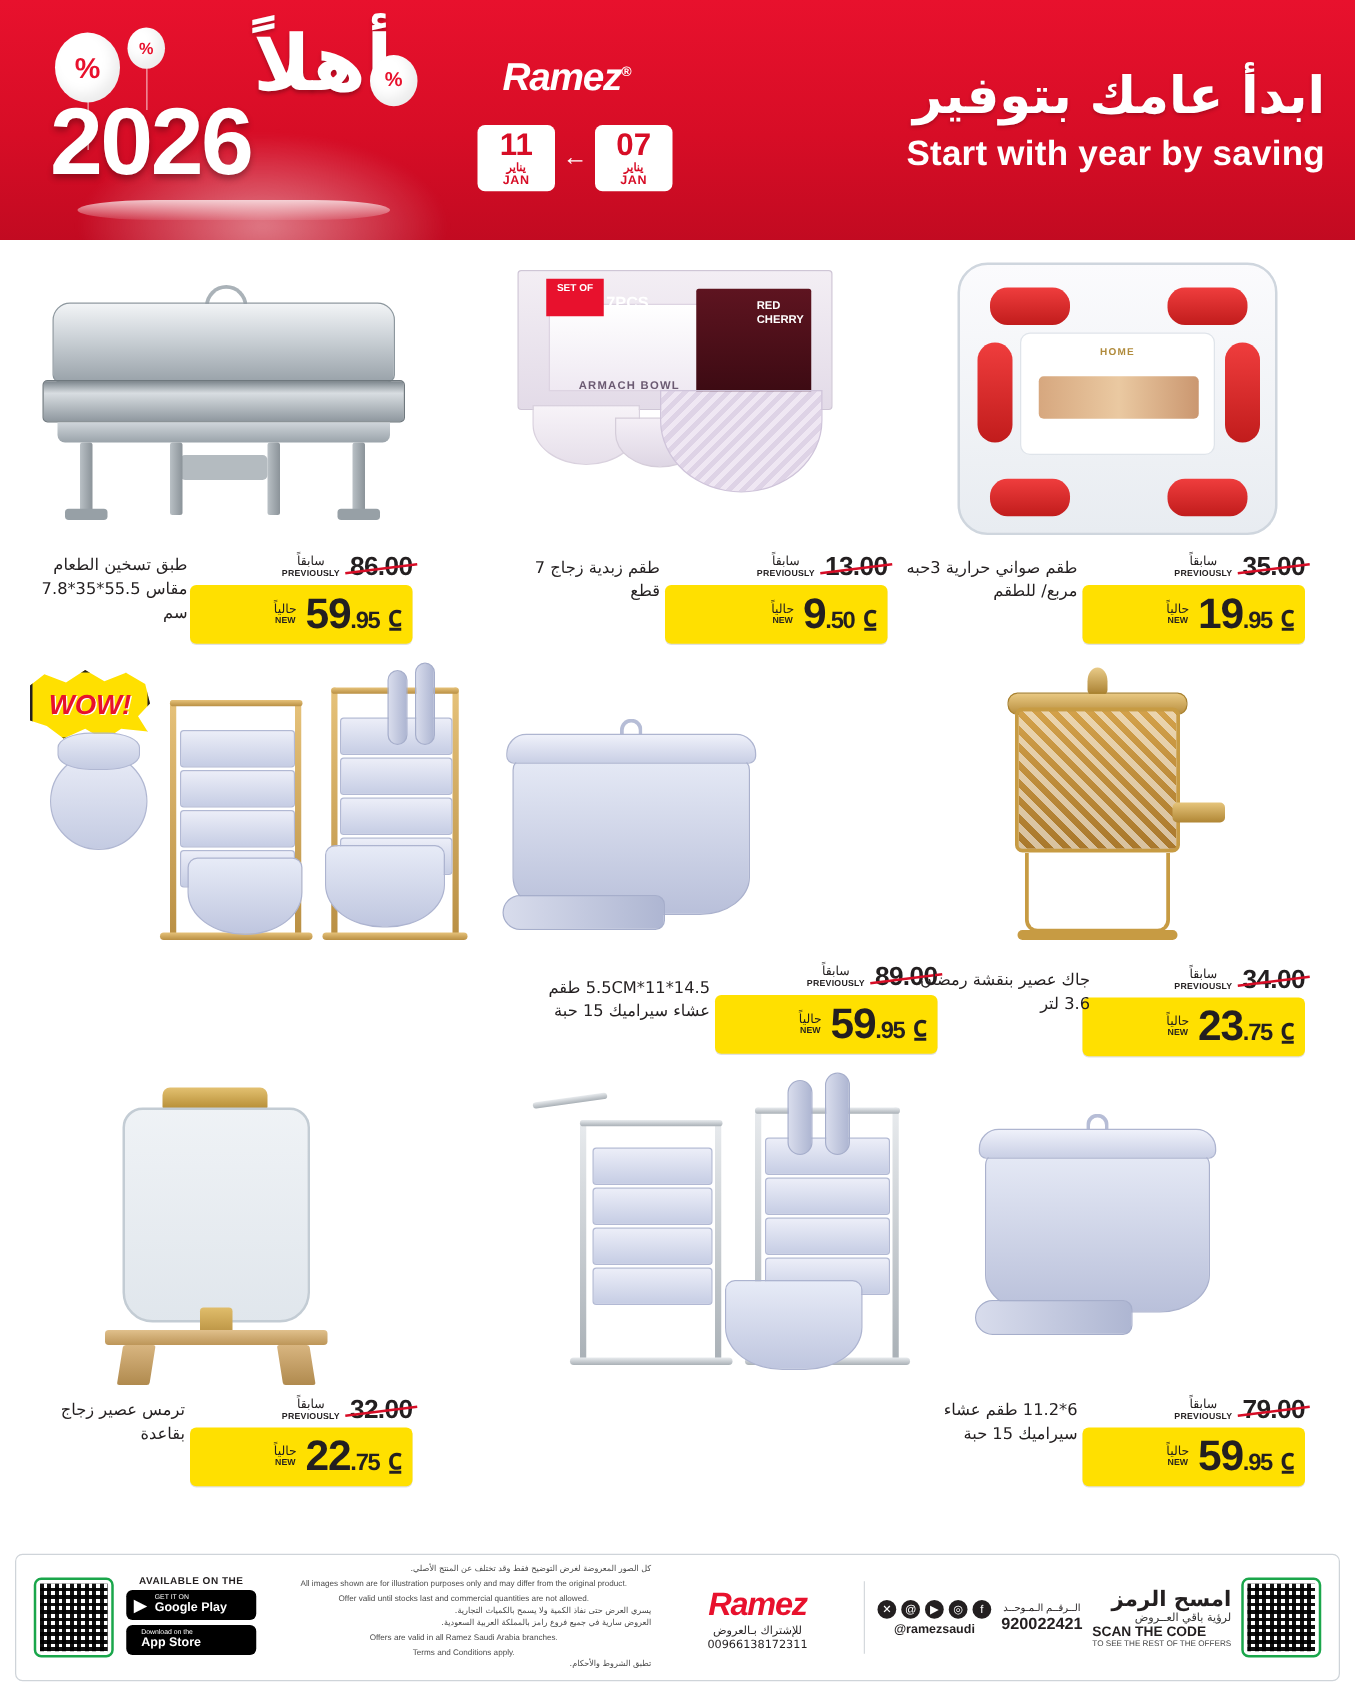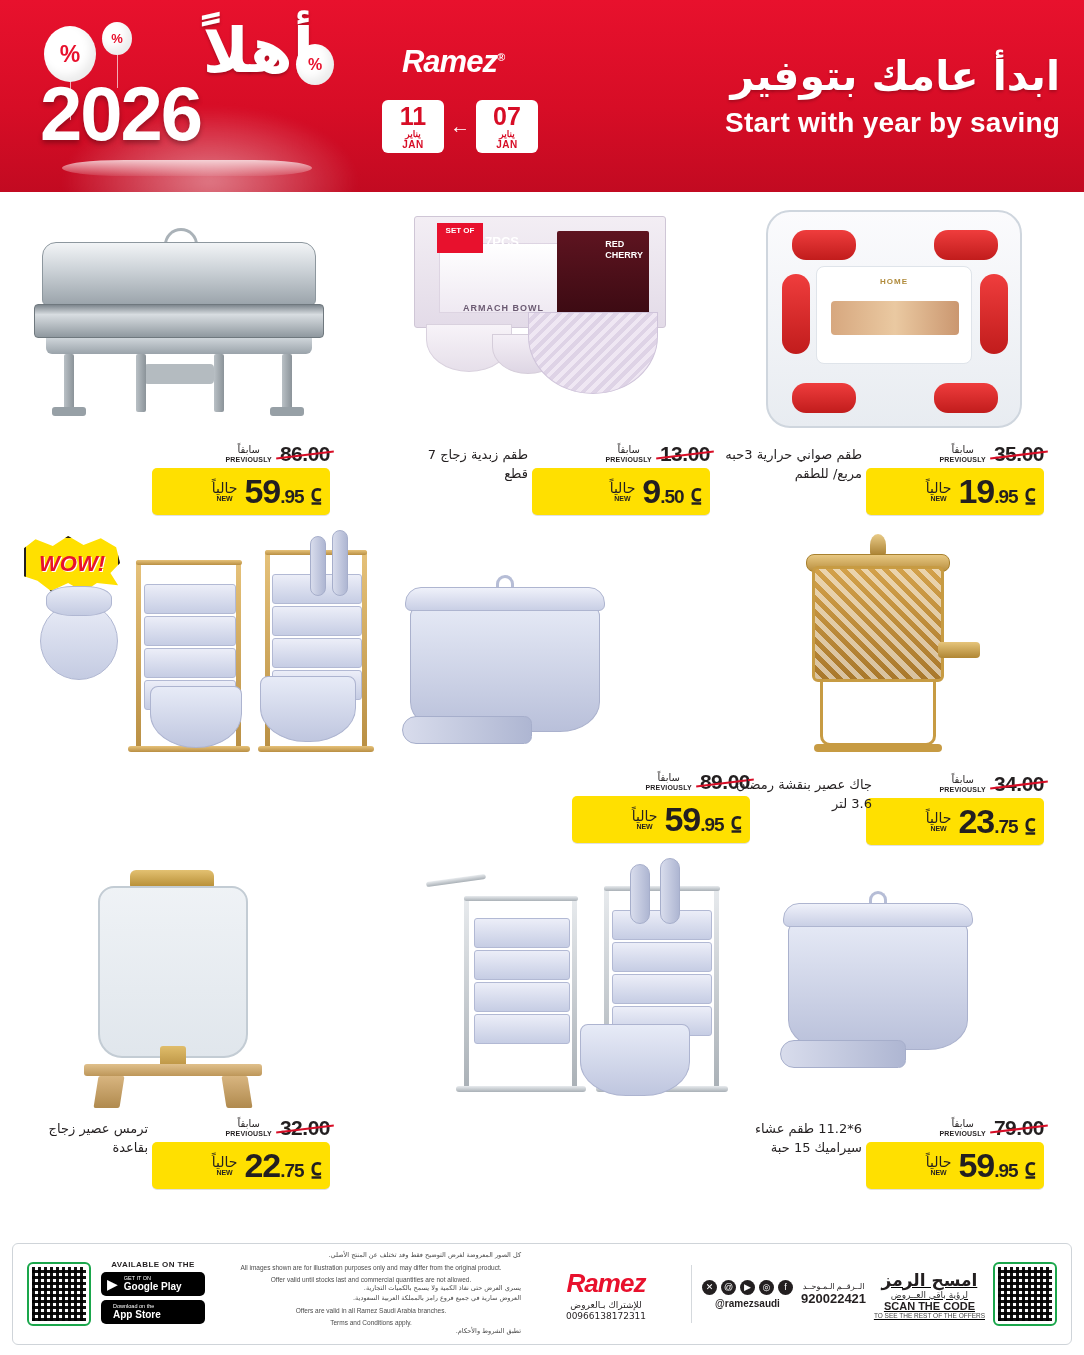--- a/index.html
+++ b/index.html
@@ -124,21 +124,21 @@
     content: ""; position: absolute; left: -4px; right: -4px; top: 52%;
     height: 2px; background: #d70d26; transform: rotate(-7deg);
   }
   .new-row {
     background: #ffe000; border-radius: 5px;
     display: flex; align-items: center; justify-content: flex-end;
     padding: 4px 8px 4px 6px; gap: 7px;
     box-shadow: 0 1px 0 rgba(0,0,0,.12);
   }
   .new-lbl { text-align: center; line-height: 1; color: #231f20; }
-  .new-lbl .ar { font-size: 14px; direction: rtl; font-family: "DejaVu Sans", sans-serif; }
+  .new-lbl .ar { font-size: 10px; direction: rtl; font-family: "DejaVu Sans", sans-serif; }
   .new-lbl .en { font-size: 7px; font-weight: bold; }
   .riyal {
     font-size: 23px; font-weight: bold; color: #231f20;
     font-family: "DejaVu Sans", sans-serif;
   }
   .amount { color: #231f20; font-weight: bold; letter-spacing: -1px; }
   .amount .int { font-size: 34px; }
   .amount .dec { font-size: 19px; }
 
   .desc {
@@ -447,21 +447,21 @@
   .social .icons span {
     width: 15px; height: 15px; border-radius: 50%; background: #231f20;
     color: #fff; font-size: 9px; display: flex; align-items: center; justify-content: center;
   }
   .social .handle { font-size: 10px; font-weight: bold; color: #231f20; margin-top: 3px; }
   .contact { margin-left: 8px; text-align: center; }
   .contact .l {
     direction: rtl; font-family: Liberation Sans, sans-serif; font-size: 8px; color: #231f20;
   }
   .contact .n { font-size: 13px; font-weight: bold; color: #231f20; }
-  .scan { margin-left: auto; text-align: center; margin-right: 8px; text-decoration: underline; }
+  .scan { margin-left: auto; margin-right: 8px; }
   .scan .ar {
     direction: rtl; font-family: "DejaVu Sans", sans-serif;
     font-size: 17px; font-weight: bold; color: #231f20;
   }
   .scan .ar2 { direction: rtl; font-family: "DejaVu Sans", sans-serif; font-size: 9px; color: #333; }
   .scan .en { font-size: 11px; font-weight: bold; color: #231f20; }
   .scan .en2 { font-size: 6.5px; color: #444; }
 </style>
 </head>
 <body>
@@ -535,20 +535,21 @@
           <div class="ar">حالياً</div>
           <div class="en">NEW</div>
         </div>
         <div class="amount">
           <span class="int">59</span><span class="dec">.95</span>
         </div>
         <div class="riyal">⃀</div>
       </div>
     </div>
   </div>
+  <div class="cell desc" style="left:10px; top:248px; width:140px;">طبق تسخين الطعام مقاس 55.5*35*7.8 سم</div>
 
   <div class="cell" style="left:400px; top:20px; width:290px;">
     <div class="art boxset">
       <div class="box">
         <div class="box-img"></div>
         <div class="box-dark"></div>
         <div class="badge7">
           <span>SET OF</span>
           <b><span>7</span><span>PCS</span></b>
         </div>
@@ -680,20 +681,21 @@
           <div class="ar">حالياً</div>
           <div class="en">NEW</div>
         </div>
         <div class="amount">
           <span class="int">59</span><span class="dec">.95</span>
         </div>
         <div class="riyal">⃀</div>
       </div>
     </div>
   </div>
+  <div class="cell desc" style="left:412px; top:586px; width:156px;">5.5CM*11*14.5 طقم عشاء سيراميك 15 حبة</div>
 
   <div class="cell" style="left:786px; top:336px; width:210px;">
     <div class="art juicer">
       <div class="knob2"></div>
       <div class="drum-top"></div>
       <div class="drum"></div>
       <div class="tap"></div>
       <div class="stand"></div>
       <div class="stand-base"></div>
     </div>

